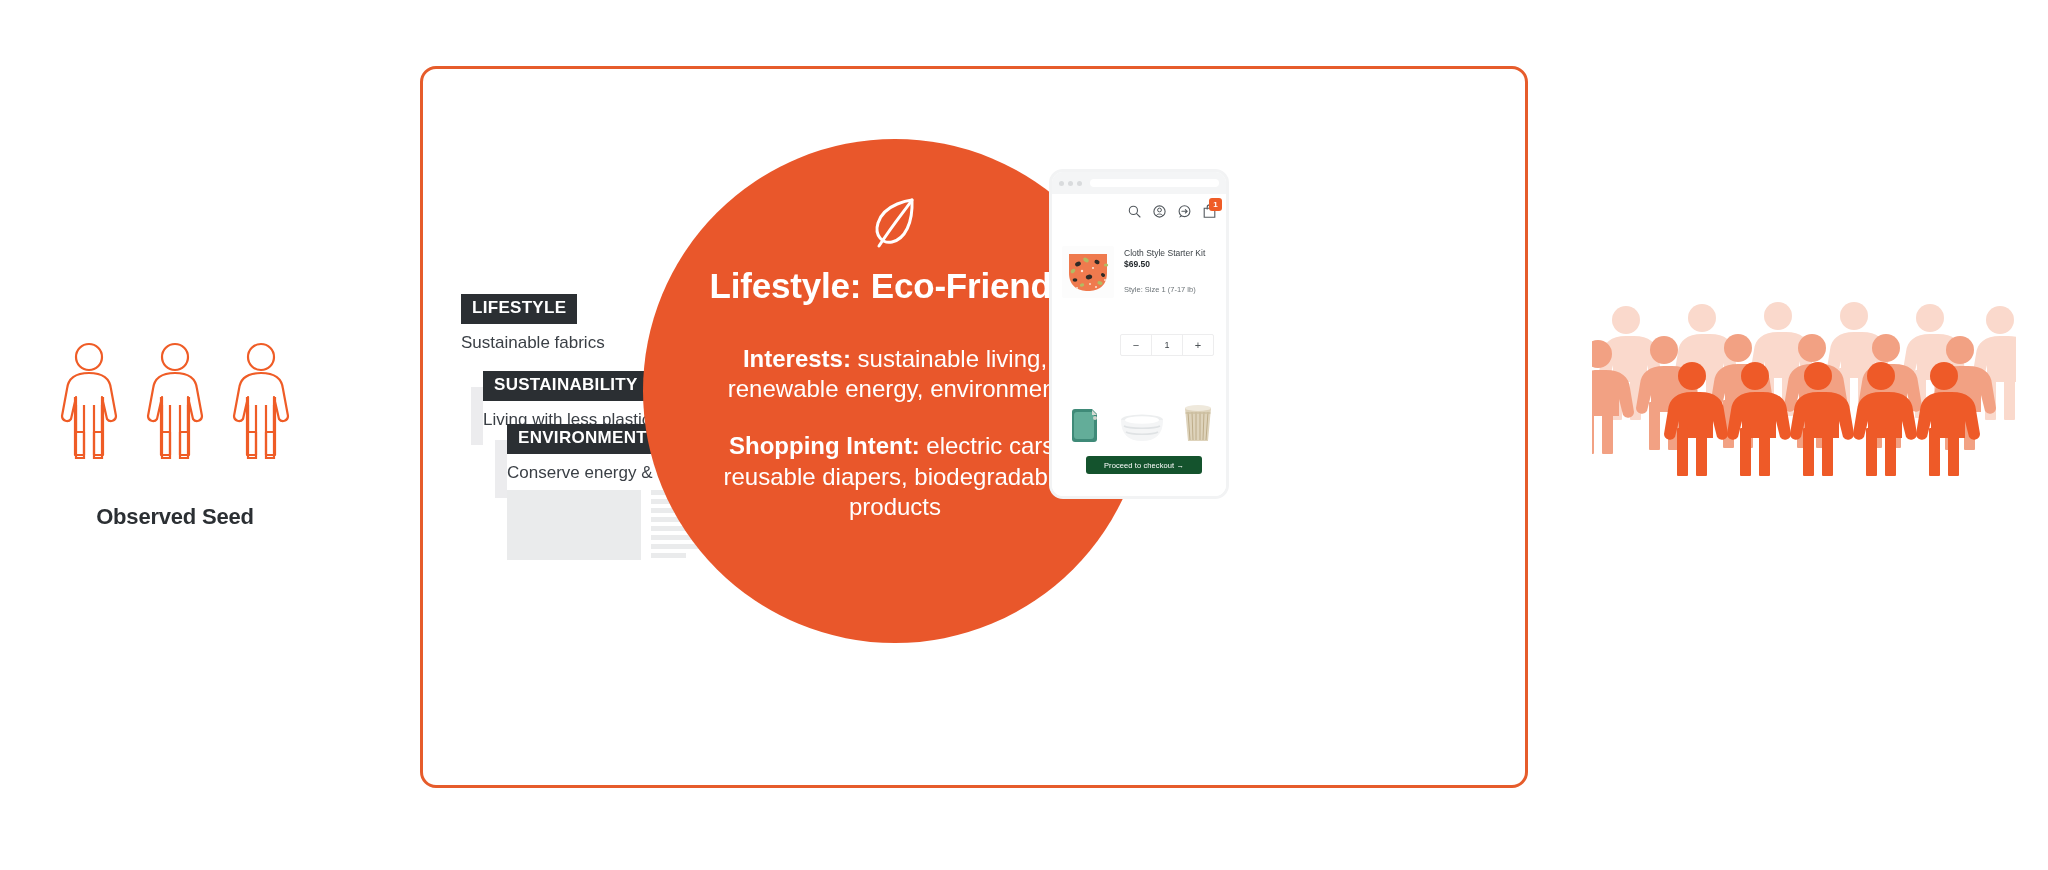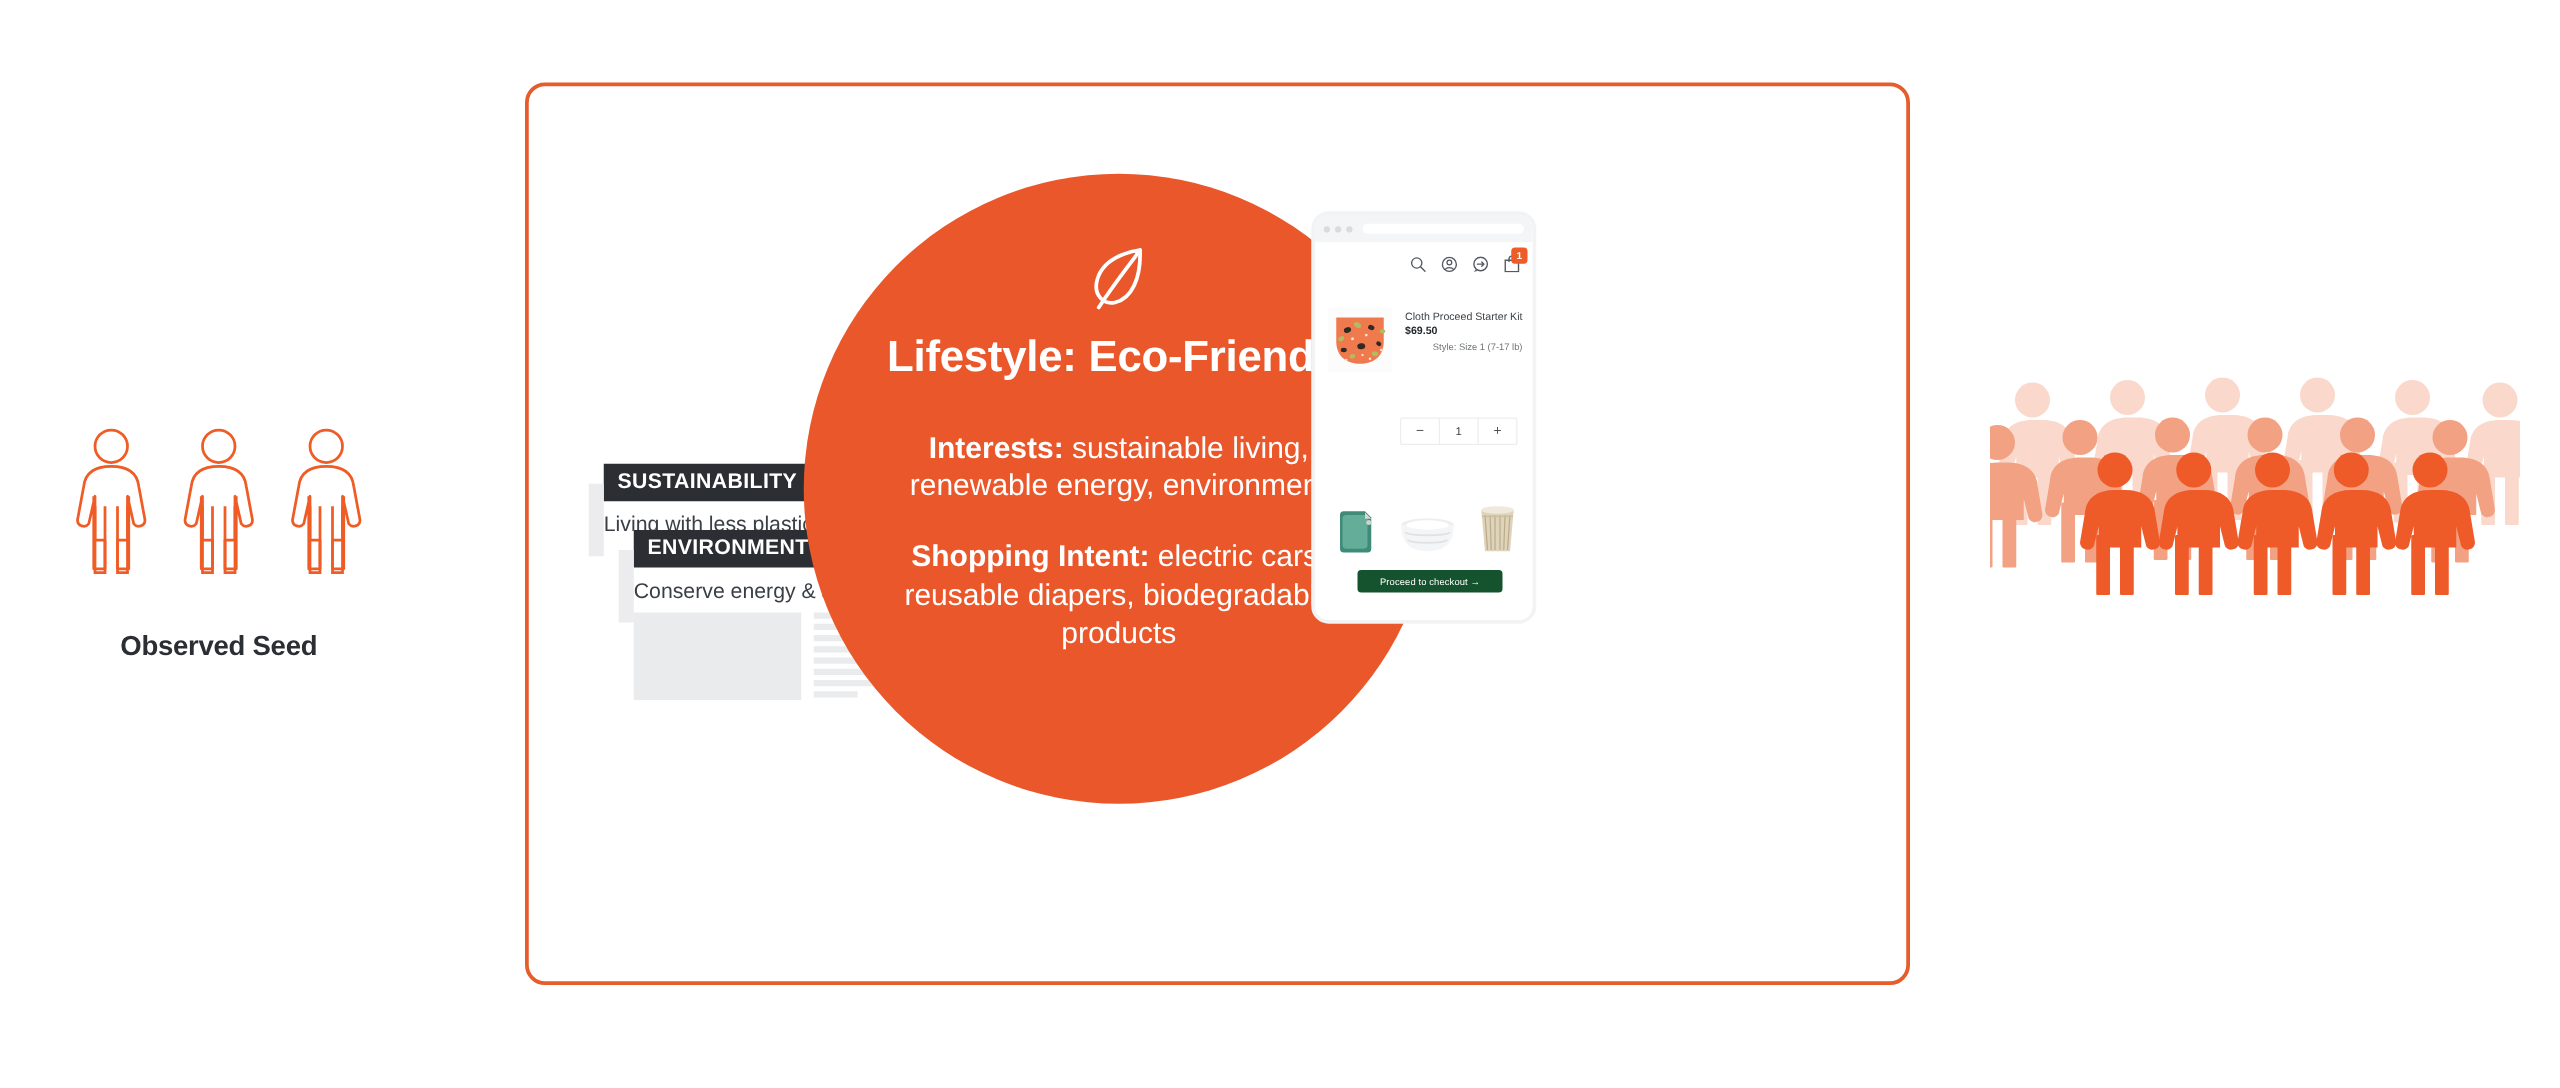--- a/index.html
+++ b/index.html
@@ -242,21 +242,21 @@
   .prod-img {
     width: 52px; height: 52px;
     flex: 0 0 auto;
     border-radius: 2px;
     overflow: hidden;
   }
   .prod-img svg { display: block; }
   .prod-info { flex: 1 1 auto; padding-top: 2px; }
   .prod-title { font-size: 8.5px; color: #3c4247; line-height: 1.25; }
   .prod-price { font-size: 8.5px; color: #23282c; font-weight: bold; margin-top: 0; }
-  .prod-style { font-size: 7.5px; color: #6d7478; margin-top: 4px; text-align: right; }
+  .prod-style { font-size: 7.5px; color: #6d7478; margin-top: 16px; }
 
   .stepper {
     position: absolute;
     left: 68px; top: 140px;
     width: 94px; height: 22px;
     border: 1px solid #ededee;
     border-radius: 2px;
     display: flex;
     align-items: stretch;
     box-sizing: border-box;
@@ -315,20 +315,24 @@
         <path d="M22 65 v53 h8 v-53 M40 65 v53 h8 v-53" fill="none" stroke="#ef5c26" stroke-width="2.2"></path>
       </svg>
     </div>
     <div class="side-label">Observed Seed</div>
   </div>
 
   <div class="card">
 
     <div class="articles">
 
+      <div class="article art1">
+        <div class="art-head">LIFESTYLE</div>
+        <div class="art-sub">Sustainable fabrics</div>
+      </div>
 
       <div class="article art2">
         <div class="shoulder"></div>
         <div class="art-head">SUSTAINABILITY</div>
         <div class="art-sub">Living with less plastic</div>
       </div>
 
       <div class="article art3">
         <div class="shoulder"></div>
         <div class="art-head">ENVIRONMENT</div>
@@ -423,21 +427,21 @@
                 <circle cx="20" cy="25" r="1.2"></circle>
                   <circle cx="31" cy="22" r="1.1"></circle>
                 <circle cx="34" cy="41" r="1"></circle>
                   <circle cx="15" cy="42" r="1"></circle>
                 <circle cx="43" cy="34" r="1"></circle>
                   <circle cx="28" cy="38" r="0.9"></circle>
               </g>
             </svg>
           </div>
           <div class="prod-info">
-            <div class="prod-title">Cloth Proceed Starter Kit</div>
+            <div class="prod-title">Cloth Style Starter Kit</div>
             <div class="prod-price">$69.50</div>
             <div class="prod-style">Style: Size 1 (7-17 lb)</div>
           </div>
         </div>
 
         <div class="stepper">
           <span>−</span>
           <span class="qty">1</span>
           <span>+</span>
         </div>

